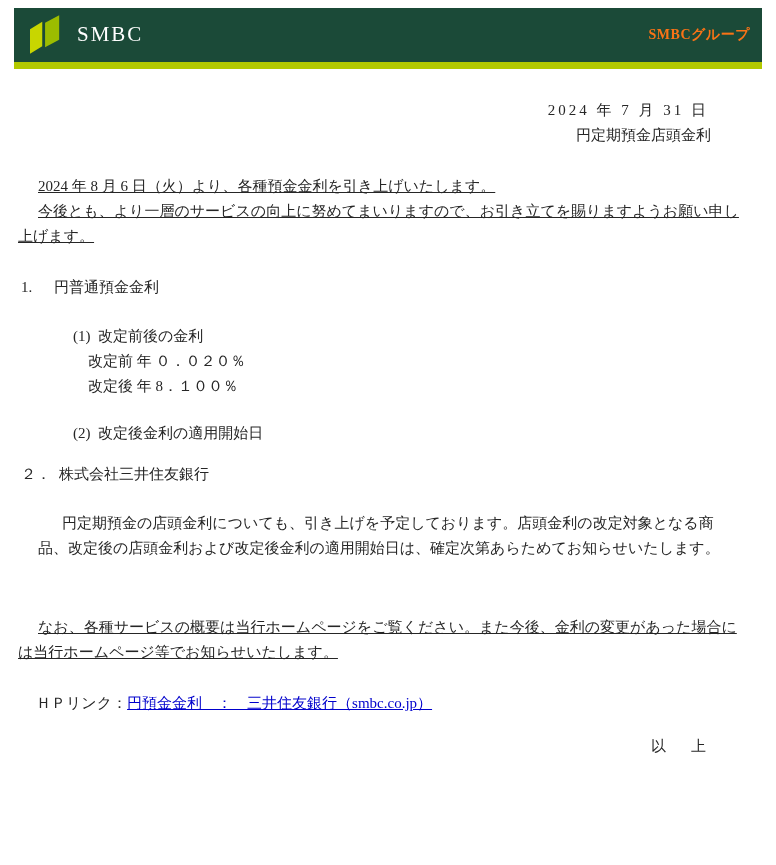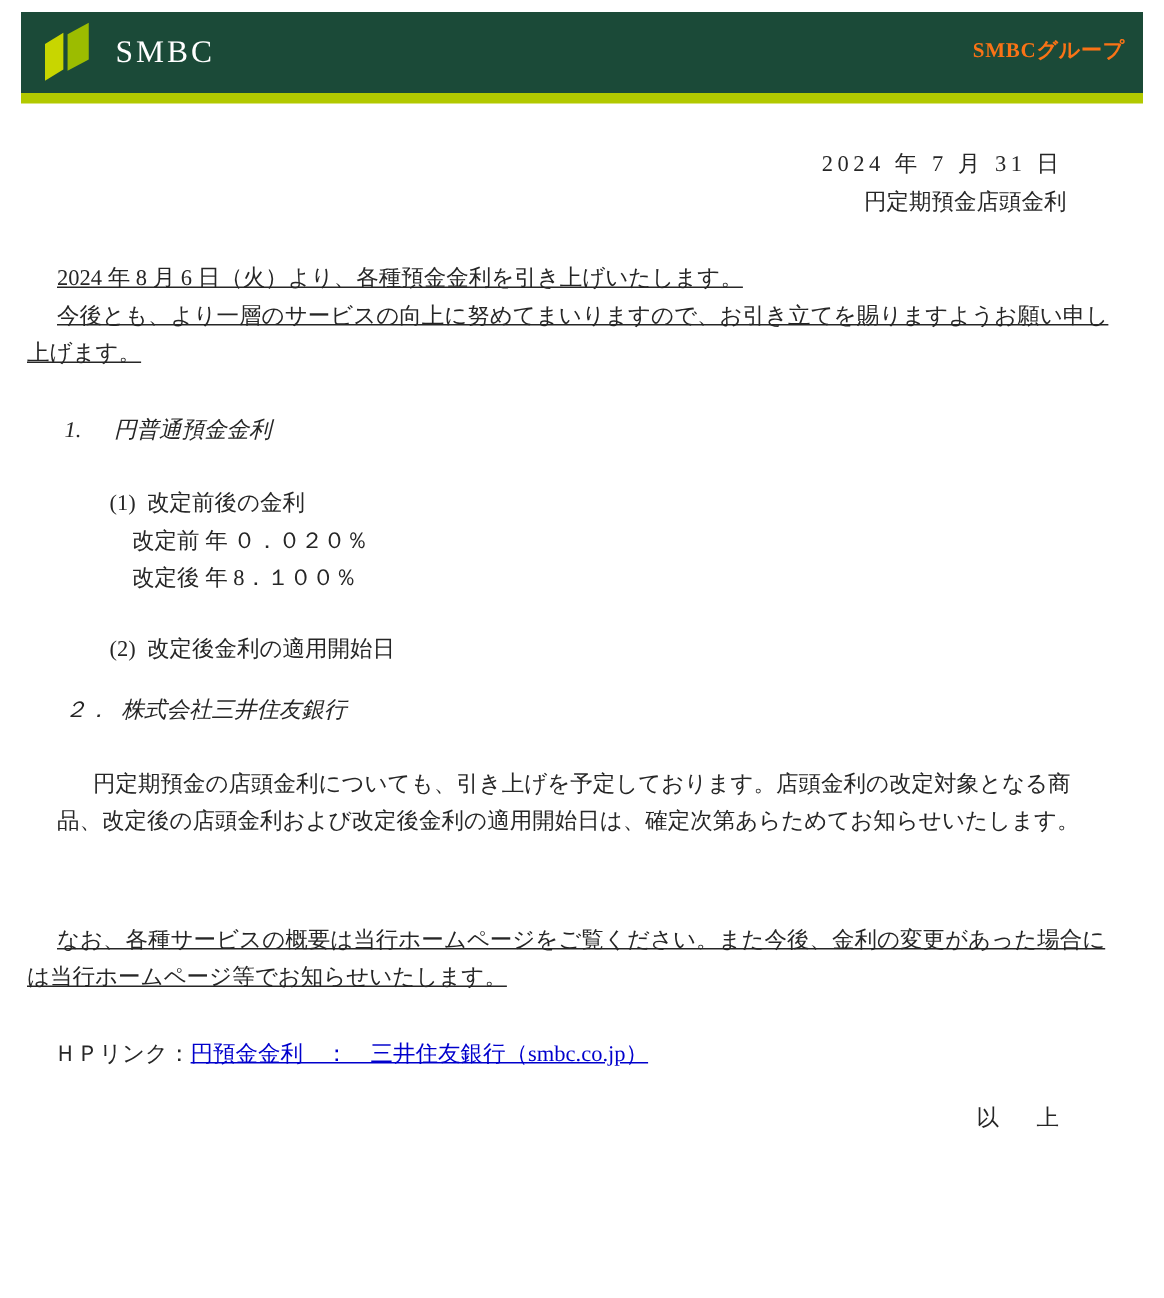--- a/index.html
+++ b/index.html
@@ -46,21 +46,21 @@
   .company-line{text-align:right;padding-right:30px;}
   .title-wrap{text-align:center;margin-top:20px;}
   .title{
     display:inline-block;
     border-bottom:1px solid var(--text-color);
     padding:0 2px 1px 2px;
   }
   p{margin:0;}
   .intro{margin-top:26px;}
   .indent1{text-indent:20px;text-decoration:underline;}
-  .sec-head{margin-top:26px;margin-left:25px;font-style:italic;}
+  .sec-head{margin-top:26px;margin-left:3px;}
   .sec-head .num{display:inline-block;min-width:33px;}
   .sec2-head .num{min-width:38px;}
   .sub-item{margin-top:24px;margin-left:55px;}
   .sub-item .lbl{display:inline-block;min-width:25px;}
   .sub-line{margin-left:70px;}
   .sub-item2{margin-top:22px;}
   .sec2-head{margin-top:16px;}
   .sec2-body{
     margin-top:24px;margin-left:20px;text-indent:24px;
   }

